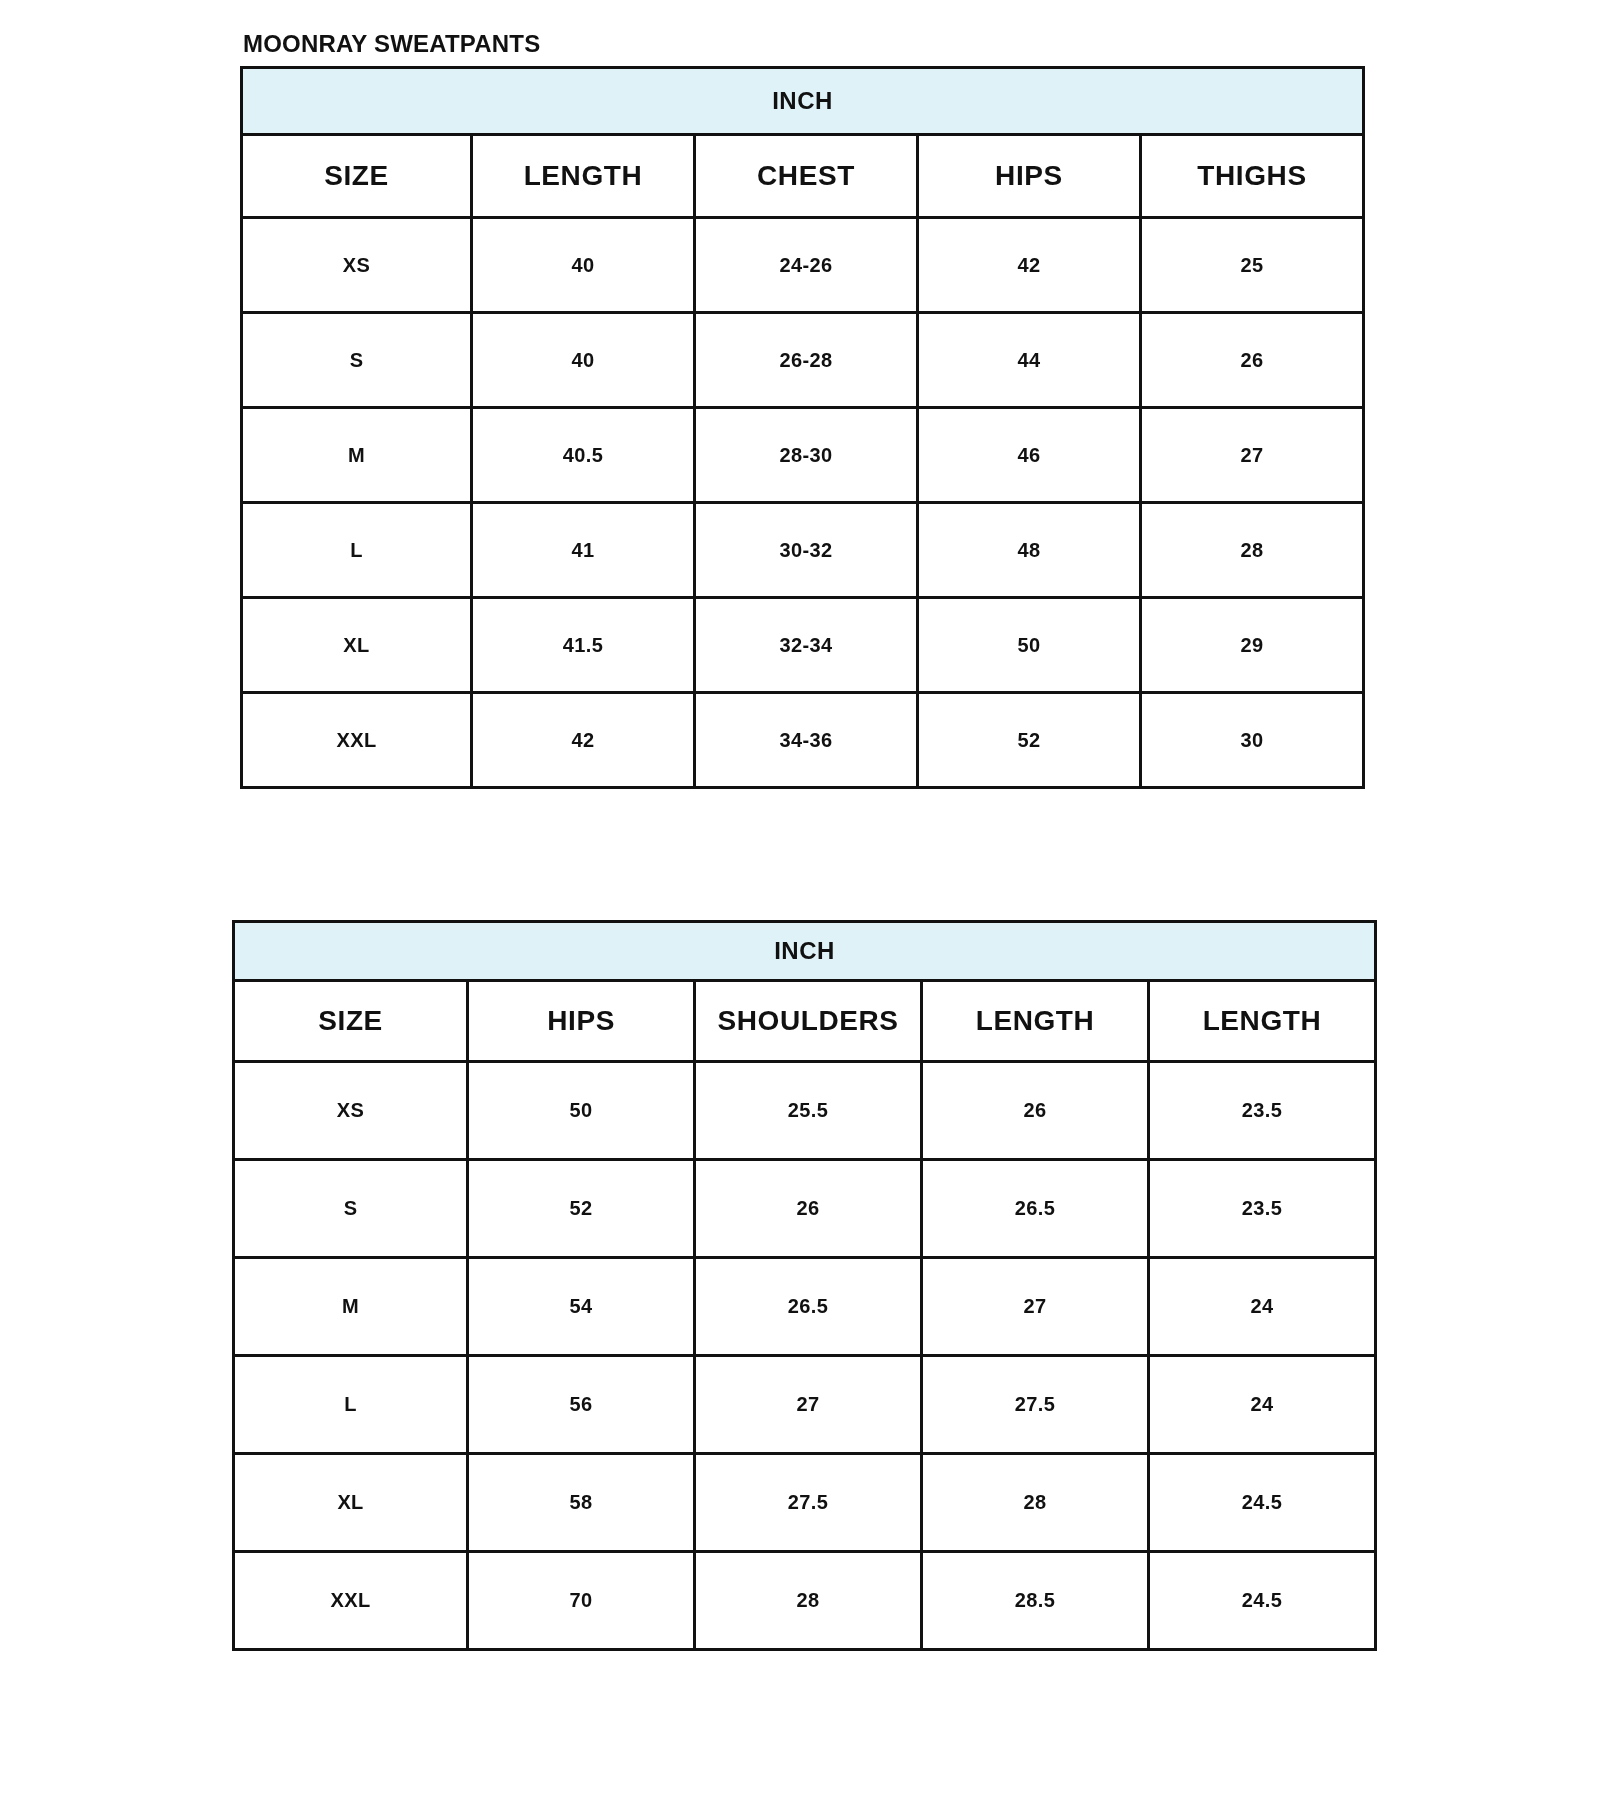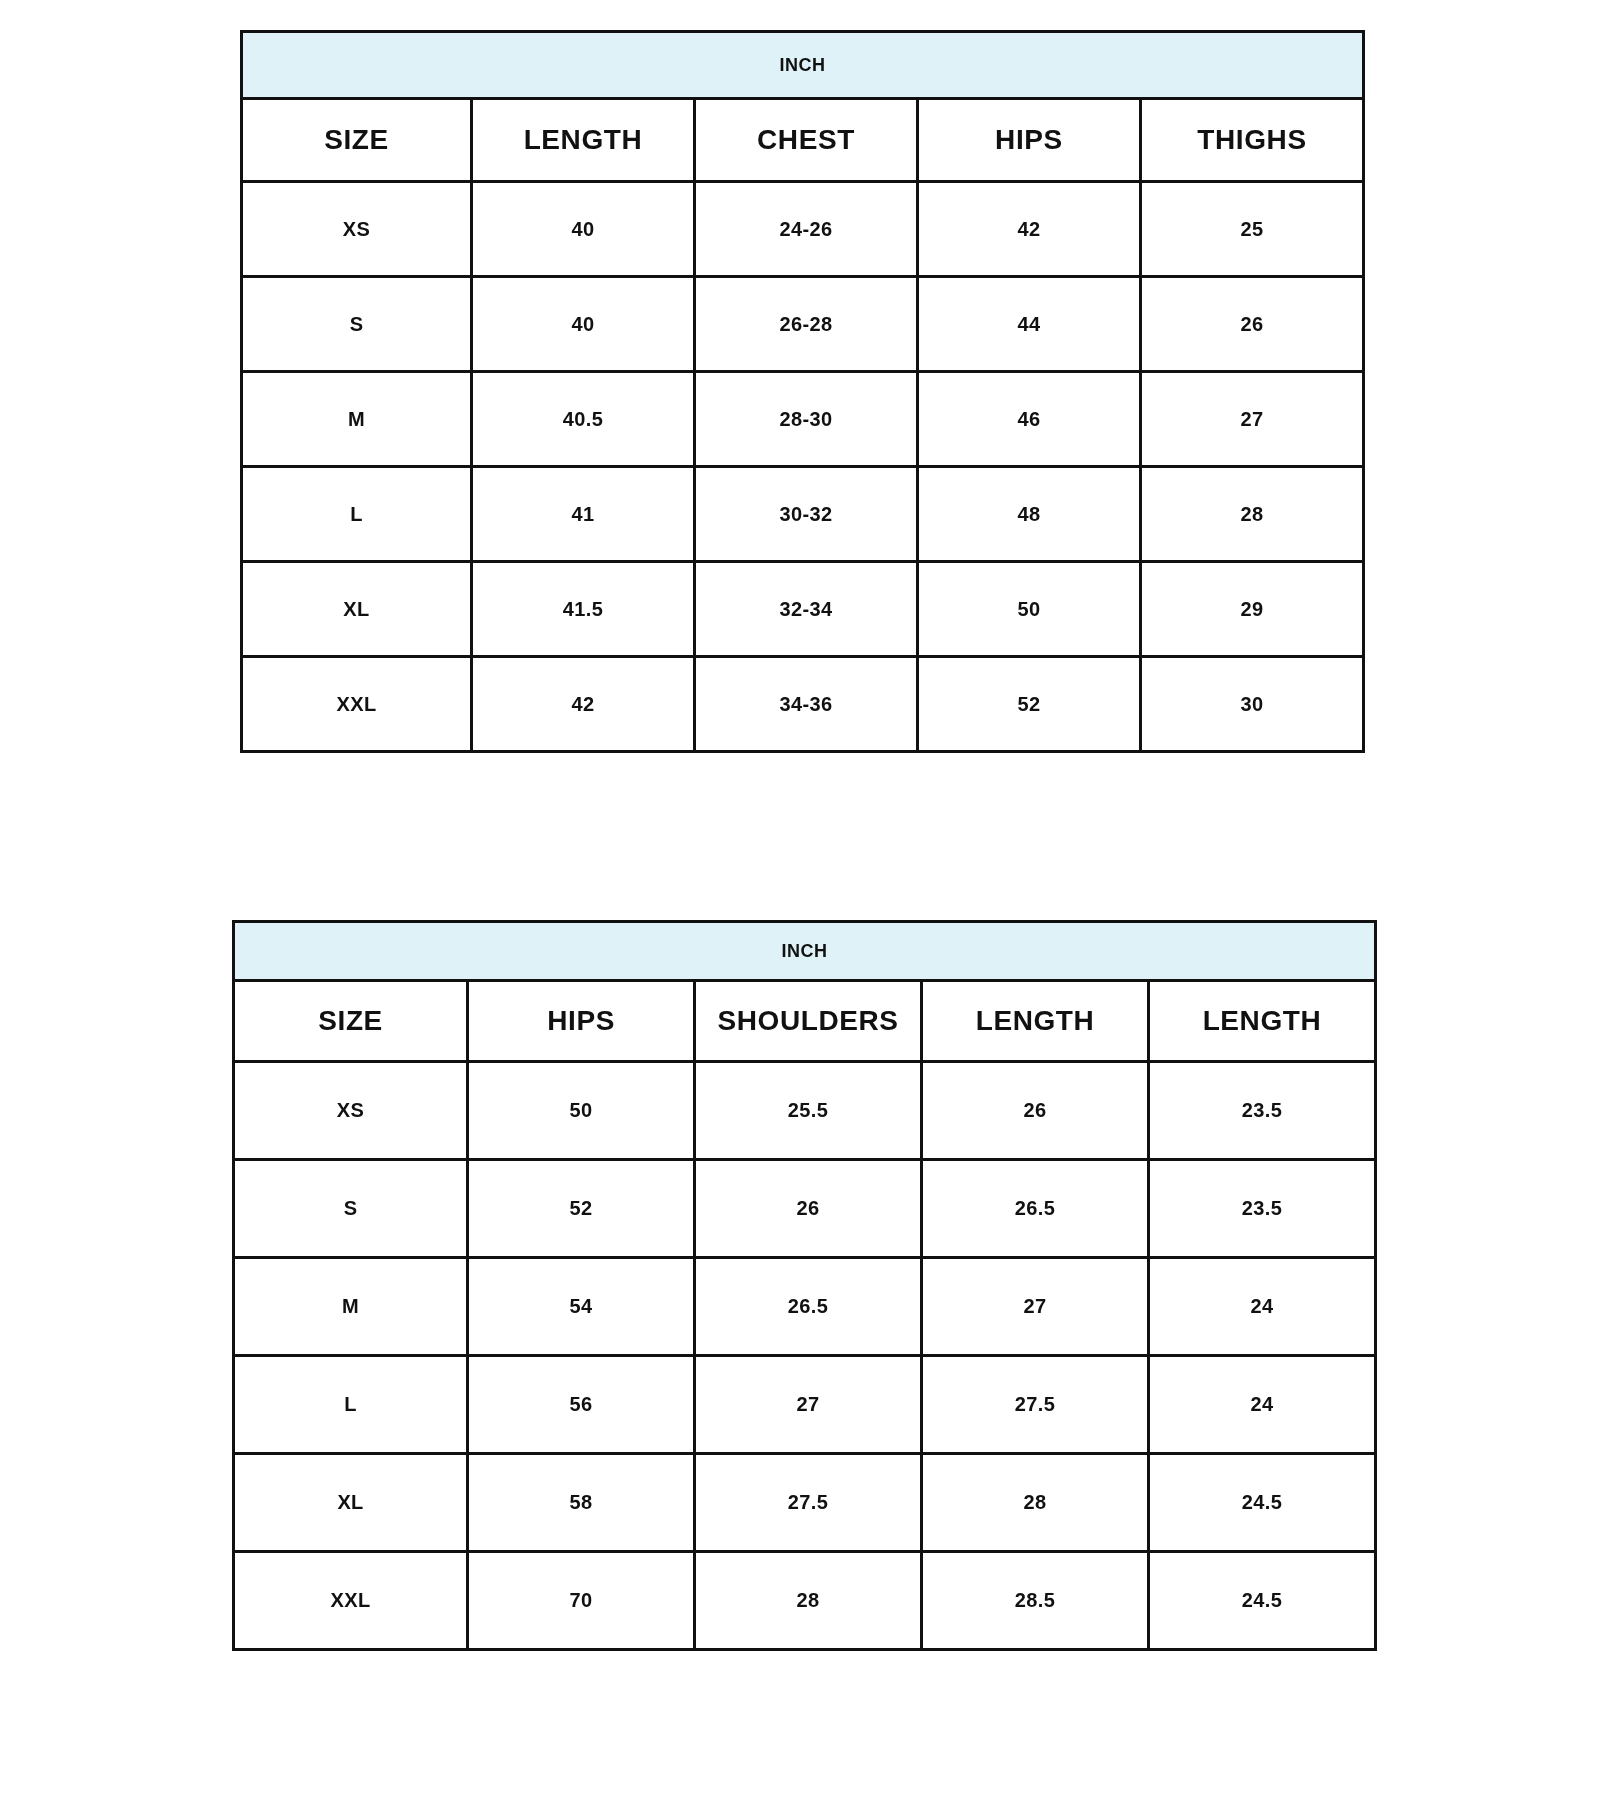--- a/index.html
+++ b/index.html
@@ -57,21 +57,21 @@
     text-align: center;
     vertical-align: middle;
     font-weight: bold;
     color: #111111;
     font-family: "Liberation Sans", sans-serif;
   }
 
   .unit-row td {
     background: #dff2f7;
     height: 62px;
-    font-size: 18px;
+    font-size: 24px;
     letter-spacing: 0.5px;
   }
 
   .head-row td {
     height: 78px;
     font-size: 28px;
     letter-spacing: 0.6px;
   }
 
   .data-row td {
@@ -86,20 +86,21 @@
 
   col.c-size  { width: 20.5%; }
   col.c-col   { width: 19.875%; }
 </style>
 </head>
 <body>
 
 <div class="page">
 
   <div class="section-one">
+    <div class="chart-title">MOONRAY SWEATPANTS</div>
 
     <table class="size-table">
       <colgroup>
         <col class="c-size">
           <col class="c-col">
           <col class="c-col">
           <col class="c-col">
           <col class="c-col">
       </colgroup>
       <tbody>

